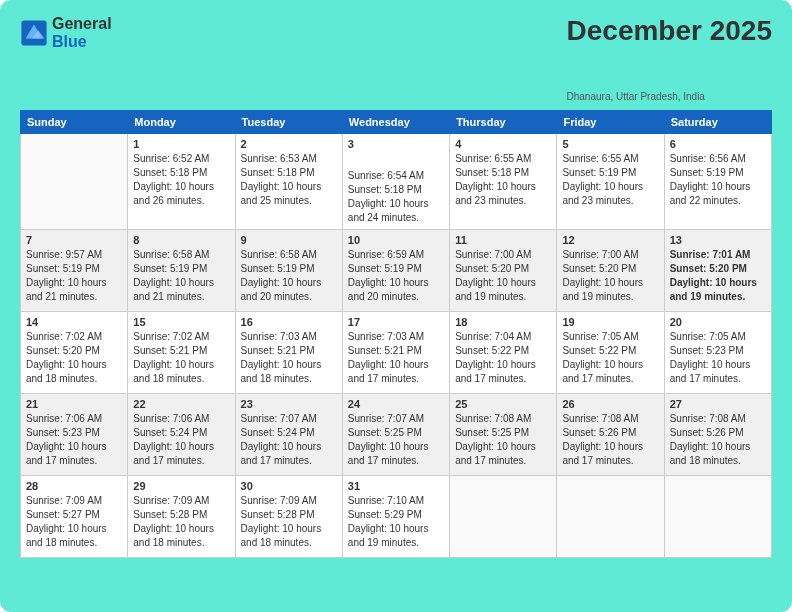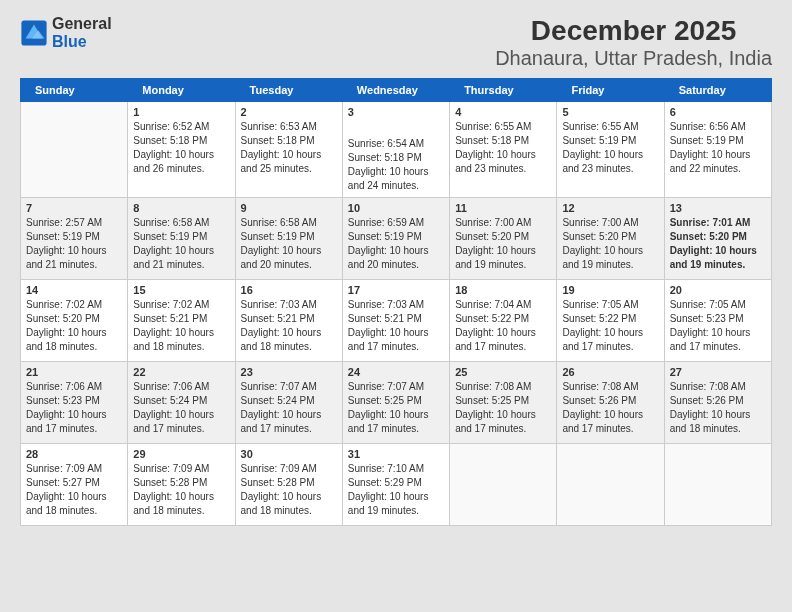--- a/index.html
+++ b/index.html
@@ -7,21 +7,22 @@
       font-family: Arial, sans-serif;
       background: #fff;
       width: 792px;
       height: 612px;
       overflow: hidden;
     }
     .page {
       width: 792px;
       height: 612px;
       padding: 15px 20px;
-      background: #e5e5e5;
+      background: #5eead4;
+      border-radius: 11px;
     }
     .header {
       display: flex;
       justify-content: space-between;
       align-items: flex-start;
       margin-bottom: 8px;
     }
     .logo {
       display: flex;
       align-items: center;
@@ -32,41 +33,42 @@
       font-weight: bold;
       line-height: 1.1;
     }
     .logo-general { color: #333; }
     .logo-blue { color: #1565c0; }
     .logo-icon {
       width: 28px;
       height: 28px;
     }
     .title-section {
-      text-align: center;
+      text-align: left;
     }
     .month-title {
       font-size: 28px;
       font-weight: bold;
       color: #333;
     }
     .subtitle {
-      font-size: 20px;
+      font-size: 10px;
       color: #555;
+      margin-top: 44px;
     }
     .calendar {
       width: 100%;
       border-collapse: collapse;
       font-size: 10px;
     }
     .calendar th {
       background-color: #1565c0;
       color: #fff;
       text-align: left;
-      padding: 5px 14px;
+      padding: 5px 6px;
       font-size: 11px;
       font-weight: bold;
       border: 1px solid #1565c0;
     }
     .calendar td {
       border: 1px solid #ccc;
       vertical-align: top;
       padding: 4px 5px;
       width: calc(100% / 7);
       height: 82px;
@@ -169,21 +171,21 @@
             <span class="day-num">6</span>
             <div class="day-info" style="white-space: pre-line;">Sunrise: 6:56 AM
 Sunset: 5:19 PM
 Daylight: 10 hours
 and 22 minutes.</div>
           </td>
         </tr>
         <tr class="row-shaded">
           <td>
             <span class="day-num">7</span>
-            <div class="day-info" style="white-space: pre-line;">Sunrise: 2:57 AM
+            <div class="day-info" style="white-space: pre-line;">Sunrise: 9:57 AM
 Sunset: 5:19 PM
 Daylight: 10 hours
 and 21 minutes.</div>
           </td>
           <td>
             <span class="day-num">8</span>
             <div class="day-info" style="white-space: pre-line;">Sunrise: 6:58 AM
 Sunset: 5:19 PM
 Daylight: 10 hours
 and 21 minutes.</div>

